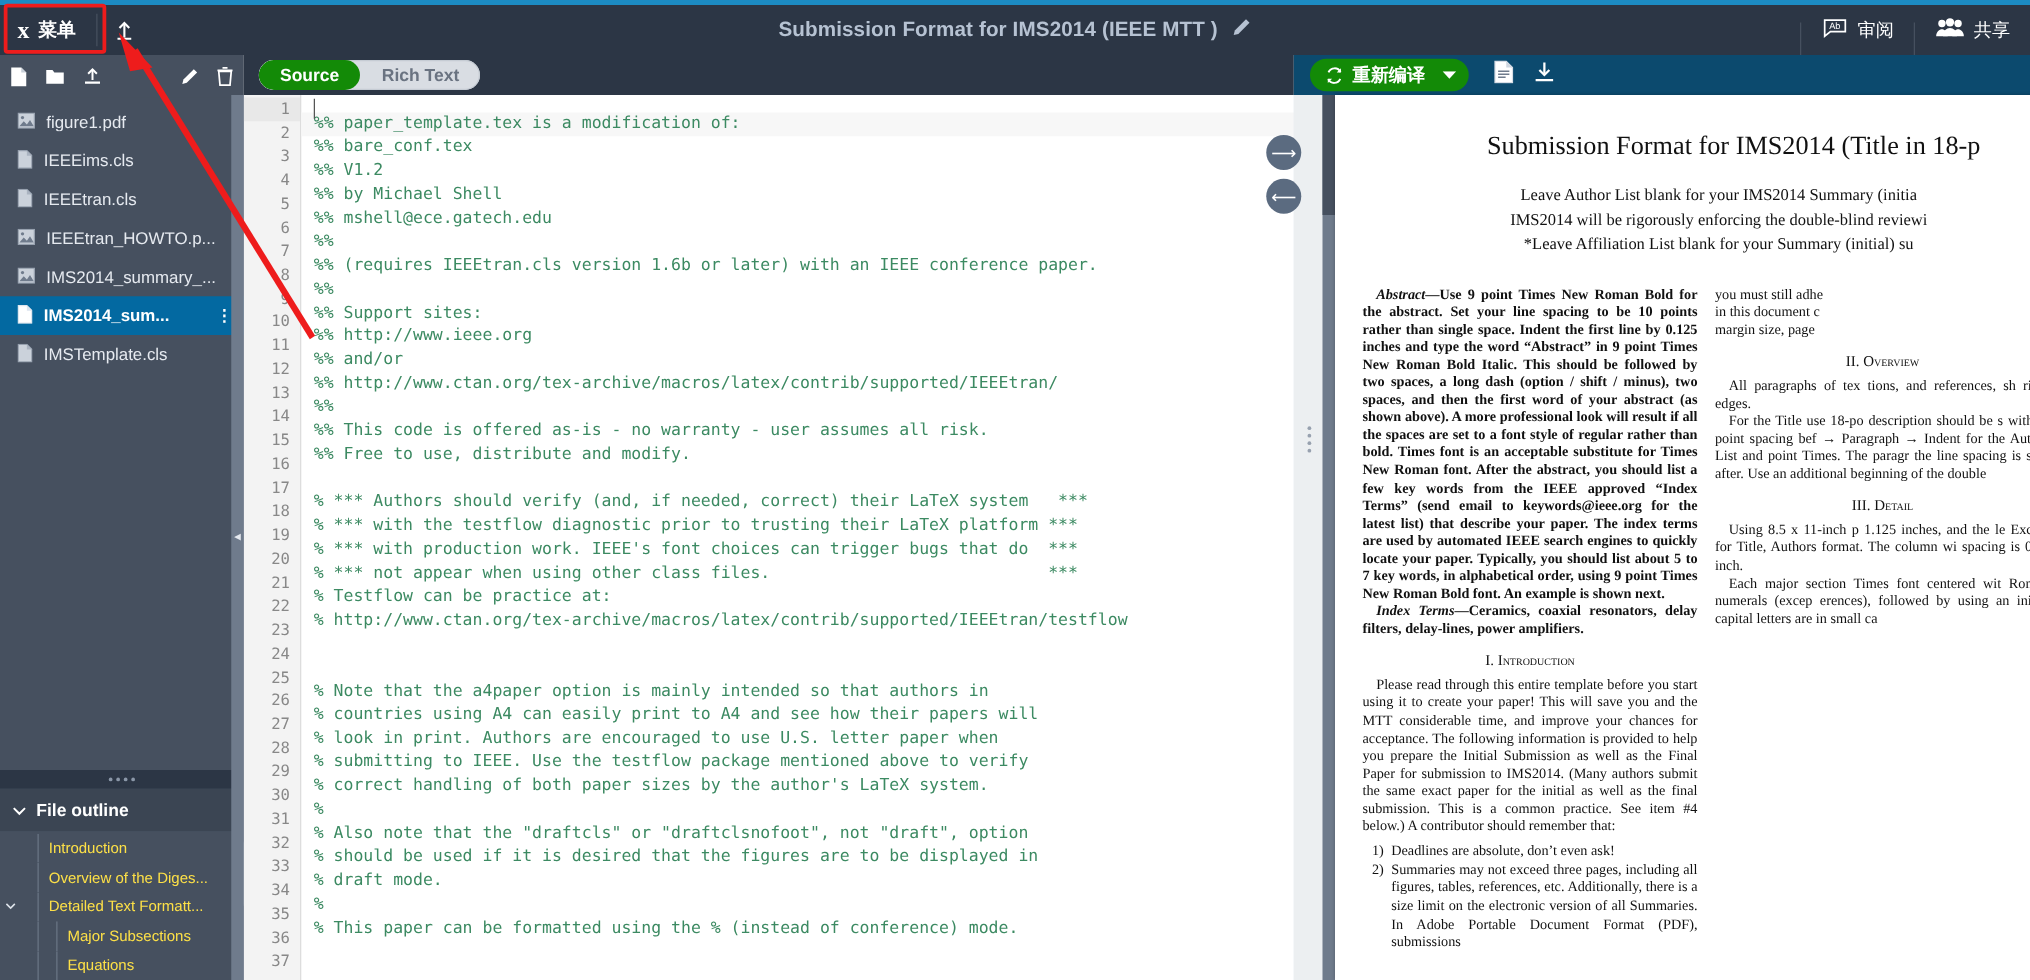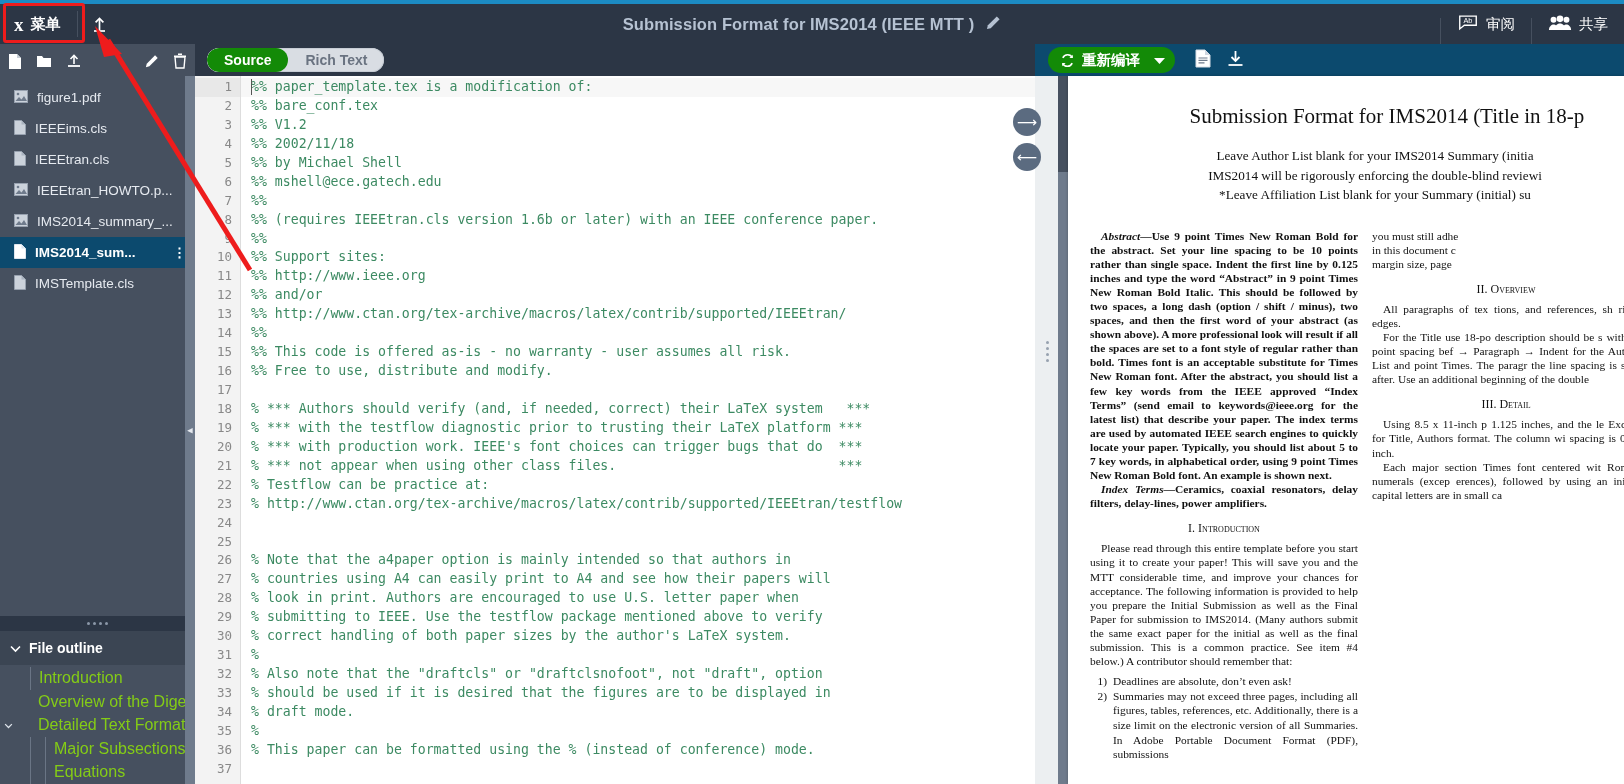--- a/index.html
+++ b/index.html
@@ -53,35 +53,35 @@
     background:#46505f;
   }
   .file-toolbar .sp { flex:1; }
   .ftb-ic { cursor:pointer; color:#fff; display:flex; align-items:center; }
   .file-list { flex:1; overflow:hidden; padding-top:4px; }
   .file-row {
     height:31px; display:flex; align-items:center; gap:9px;
     padding:0 8px 0 14px; color:#e6eaf0; font-size:13.5px; cursor:pointer;
     position:relative;
   }
-  .file-row.selected { background:#0c4a6e; color:#fff; font-weight:700; }
+  .file-row.selected { background:#0369a1; color:#fff; font-weight:700; }
   .file-row .fname { white-space:nowrap; overflow:hidden; text-overflow:ellipsis; flex:1; }
   .kebab { position:absolute; right:9px; color:#fff; font-size:13px; letter-spacing:0; line-height:9px;}
   .drag-handle {
     height:15px; background:#2c3645; display:flex; align-items:center; justify-content:center;
     gap:3px; cursor:row-resize;
   }
   .drag-handle i { width:3px; height:3px; border-radius:50%; background:#8b97a8; display:block; }
   .outline-head {
     height:34px; display:flex; align-items:center; gap:8px; padding-left:10px;
     background:#3b4553; color:#fff; font-size:14px; font-weight:700; cursor:pointer;
   }
   .outline-body { flex:0 0 auto; position:relative; background:#46505f; padding-top:2px; }
   .out-row {
-    height:23.5px; display:flex; align-items:center; color:#84cc16; font-size:16px;
+    height:23.5px; display:flex; align-items:center; color:#fde047; font-size:12px;
     cursor:pointer; white-space:nowrap; overflow:hidden;
   }
   .out-row .caret { width:17px; text-align:center; color:#cfd6e0; font-size:10px; flex:0 0 17px;}
   .out-row .guide { width:1px; background:#6a7585; height:23.5px; margin-left:13px; margin-right:0;}
   .out-scroll {
     position:absolute; right:0; top:6px; width:8px; height:56px; background:#aeb6c2; border-radius:4px;
   }
   .out-scroll-track { position:absolute; right:0; top:0; width:8px; bottom:0; background:#3b4553; }
 
   
@@ -100,21 +100,21 @@
   }
   .toggle div.on { background:#138a07; color:#fff; border-radius:16px; }
   .expand-ic { margin-left:auto; color:#fff; cursor:pointer; display:flex; align-items:center;}
   .code-area { position:relative; height:708px; background:#fff; display:flex; font-family:"DejaVu Sans Mono", monospace; }
   .gutter {
     width:46px; background:#f3f3f3; border-right:1px solid #ddd; flex:0 0 46px;
     font-size:12.5px; color:#888; text-align:right; padding-top:2px;
   }
   .gutter div { height:18.95px; line-height:18.95px; padding-right:8px; }
   .gutter div.cur { background:#e8e8e8; }
-  .code { flex:1; padding-top:2px; padding-left:10px; position:relative; overflow:hidden; }
+  .code { flex:1; padding-top:14px; padding-left:10px; position:relative; overflow:hidden; }
   .code .ln { height:18.95px; line-height:18.95px; font-size:13.2px; color:#3c8a62; white-space:pre; }
   .code .ln.cur { background:#f7f7f7; margin-left:-10px; padding-left:10px;}
   .caret-bar {
     position:absolute; left:10px; top:3px; width:1px; height:16px; background:#555;
   }
   .ed-scroll-track { position:absolute; right:0; top:0; width:9px; bottom:0; background:#f1f1f1; }
   .ed-scroll-thumb { position:absolute; right:0; top:0; width:9px; height:82px; background:#c6c6c6; border-radius:5px;}
   .collapse-left {
     position:absolute; left:-10px; top:0; width:10px; height:708px; background:#6f7b8c;
     display:flex; align-items:center; justify-content:center; color:#e5e9ef; font-size:9px; cursor:pointer;
@@ -439,21 +439,20 @@
         <div>35</div>
         <div>36</div>
         <div>37</div>
       </div>
 
       <div class="code">
         <div class="caret-bar"></div>
         <div class="ln cur">%% paper_template.tex is a modification of:</div>
         <div class="ln">%% bare_conf.tex</div>
         <div class="ln">%% V1.2</div>
-        <div class="ln">%% 2002/11/18</div>
         <div class="ln">%% by Michael Shell</div>
         <div class="ln">%% mshell@ece.gatech.edu</div>
         <div class="ln">%%</div>
         <div class="ln">%% (requires IEEEtran.cls version 1.6b or later) with an IEEE conference paper.</div>
         <div class="ln">%%</div>
         <div class="ln">%% Support sites:</div>
         <div class="ln">%% http://www.ieee.org</div>
         <div class="ln">%% and/or</div>
         <div class="ln">%% http://www.ctan.org/tex-archive/macros/latex/contrib/supported/IEEEtran/</div>
         <div class="ln">%%</div>

